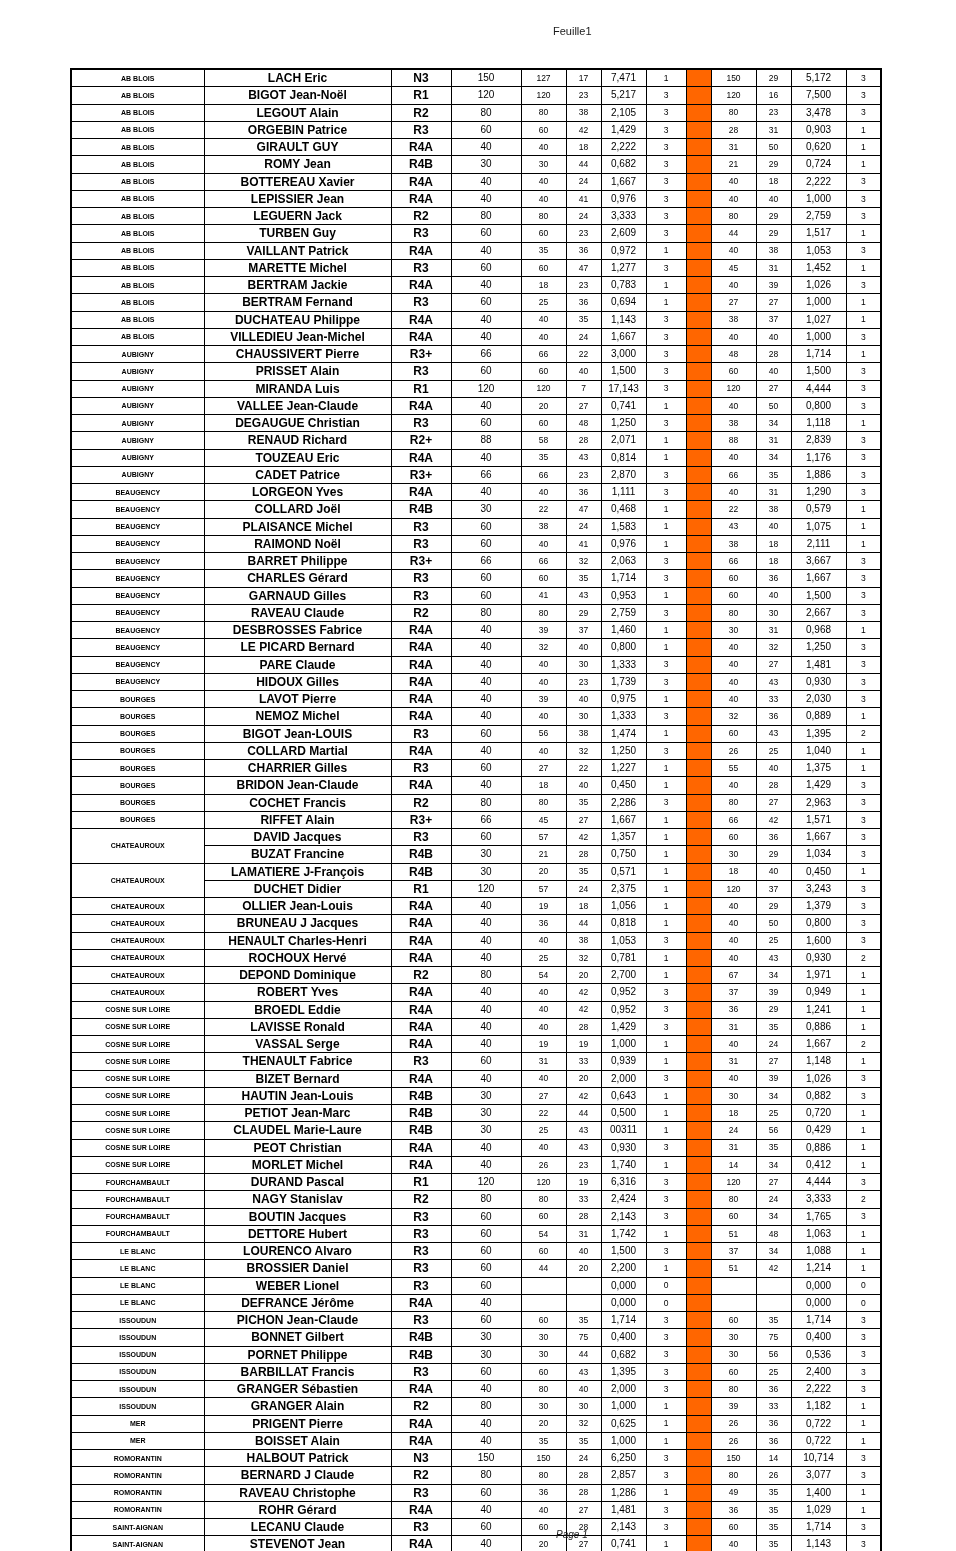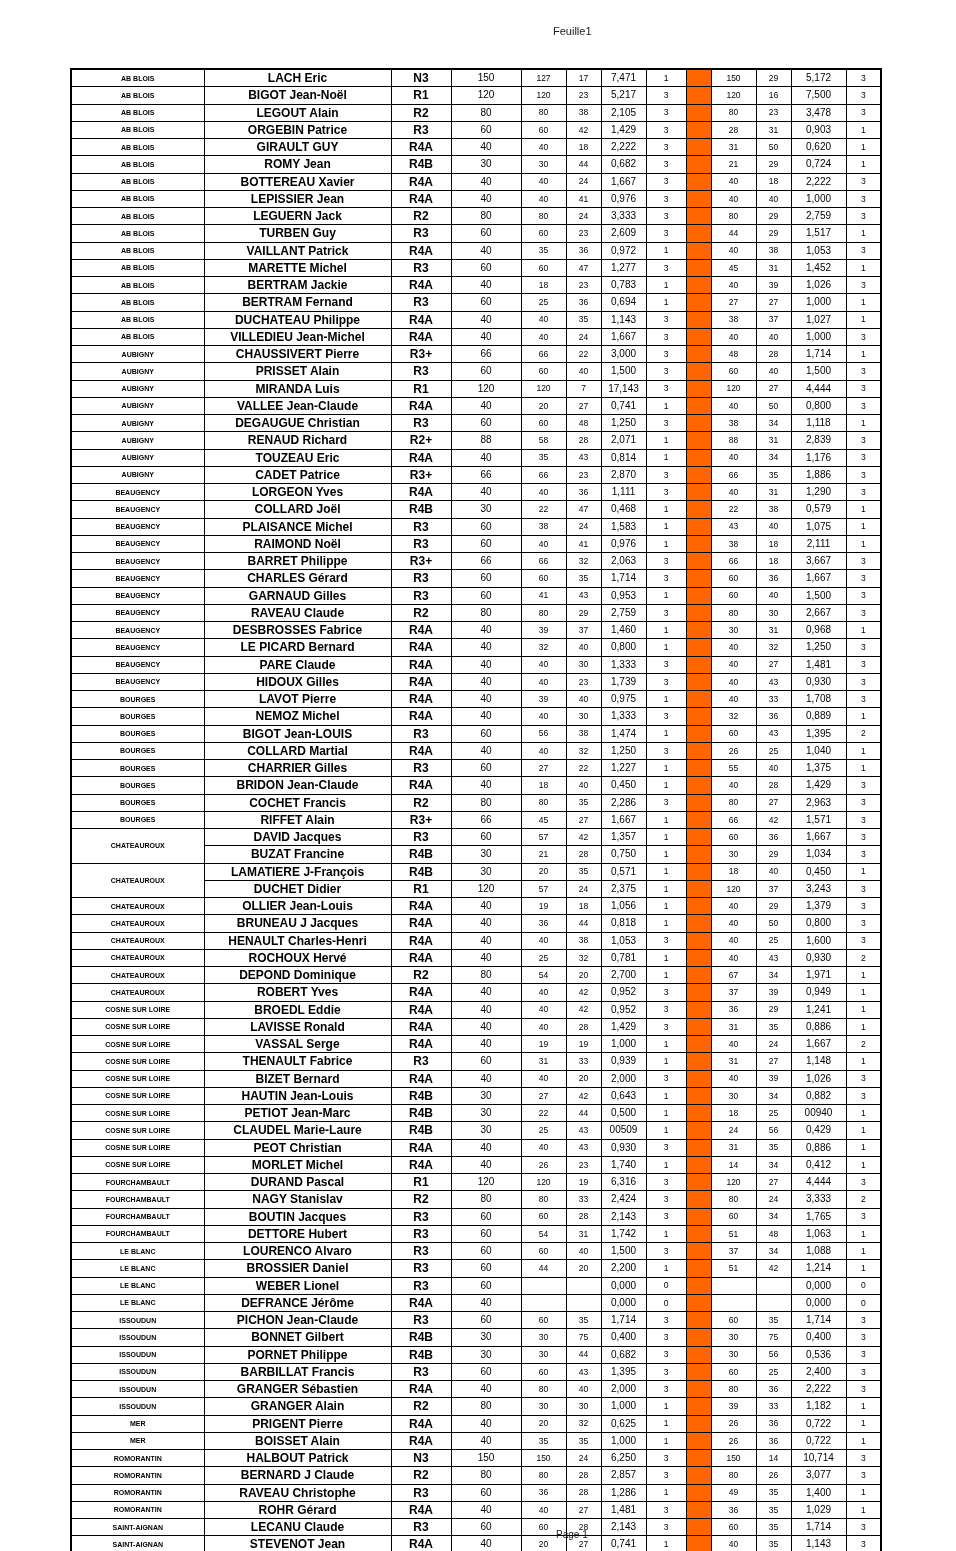--- a/index.html
+++ b/index.html
@@ -10,21 +10,21 @@
     color:#000;
     position:relative;
     overflow:hidden;
   }
   .sheet-title {
     position:absolute; top:25px; left:553px;
     font-size:11px; color:#1a1a1a;text-align:center;
   }
   .page-footer {
     position:absolute; top:1529px; left:556px;
-    font-size:10px; color:#1a1a1a;
+    font-size:10px; color:#1a1a1a;font-style:italic;
   }
   table.grid {
     position:absolute; left:70px; top:68px;
     width:810px;
     border-collapse:collapse;
     table-layout:fixed;
     border:2px solid #000;
   }
   table.grid td {
     border:1px solid #000;
@@ -611,21 +611,21 @@
         <td class="c-name">LAVOT Pierre</td>
         <td class="c-cat">R4A</td>
         <td class="c-pts">40</td>
         <td class="c-sm">39</td>
         <td class="c-sm">40</td>
         <td class="c-ratio">0,975</td>
         <td class="c-sm">1</td>
         <td class="c-sep"></td>
         <td class="c-sm">40</td>
         <td class="c-sm">33</td>
-        <td class="c-ratio">1,708</td>
+        <td class="c-ratio">2,030</td>
         <td class="c-sm">3</td>
       </tr>
       <tr>
         <td class="c-club">BOURGES</td>
         <td class="c-name">NEMOZ Michel</td>
         <td class="c-cat">R4A</td>
         <td class="c-pts">40</td>
         <td class="c-sm">40</td>
         <td class="c-sm">30</td>
         <td class="c-ratio">1,333</td>
@@ -969,31 +969,31 @@
         <td class="c-name">PETIOT Jean-Marc</td>
         <td class="c-cat">R4B</td>
         <td class="c-pts">30</td>
         <td class="c-sm">22</td>
         <td class="c-sm">44</td>
         <td class="c-ratio">0,500</td>
         <td class="c-sm">1</td>
         <td class="c-sep"></td>
         <td class="c-sm">18</td>
         <td class="c-sm">25</td>
-        <td class="c-ratio">00940</td>
+        <td class="c-ratio">0,720</td>
         <td class="c-sm">1</td>
       </tr>
       <tr>
         <td class="c-club">COSNE SUR LOIRE</td>
         <td class="c-name">CLAUDEL Marie-Laure</td>
         <td class="c-cat">R4B</td>
         <td class="c-pts">30</td>
         <td class="c-sm">25</td>
         <td class="c-sm">43</td>
-        <td class="c-ratio">00509</td>
+        <td class="c-ratio">00311</td>
         <td class="c-sm">1</td>
         <td class="c-sep"></td>
         <td class="c-sm">24</td>
         <td class="c-sm">56</td>
         <td class="c-ratio">0,429</td>
         <td class="c-sm">1</td>
       </tr>
       <tr>
         <td class="c-club">COSNE SUR LOIRE</td>
         <td class="c-name">PEOT Christian</td>

